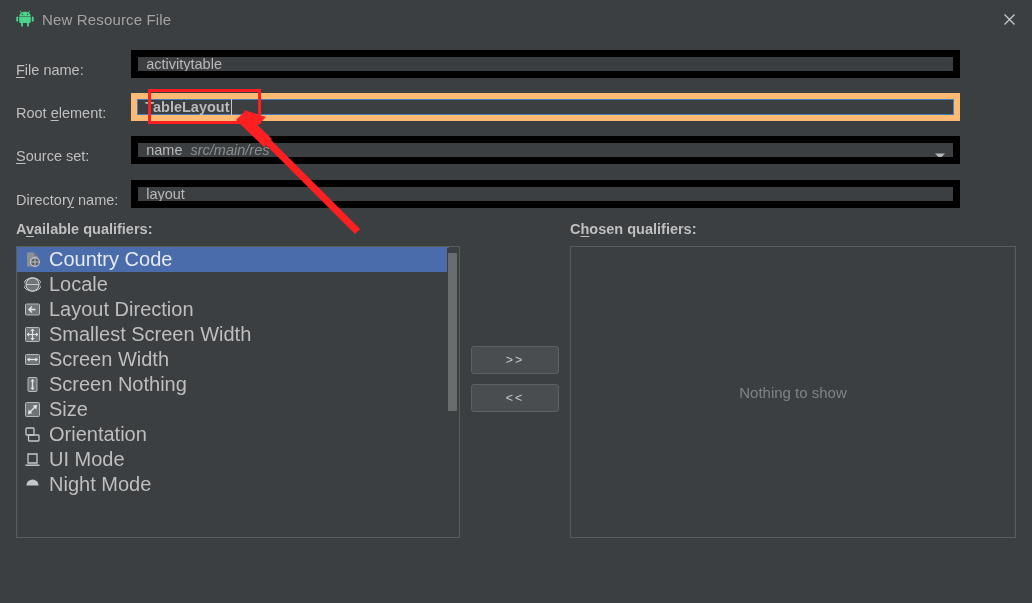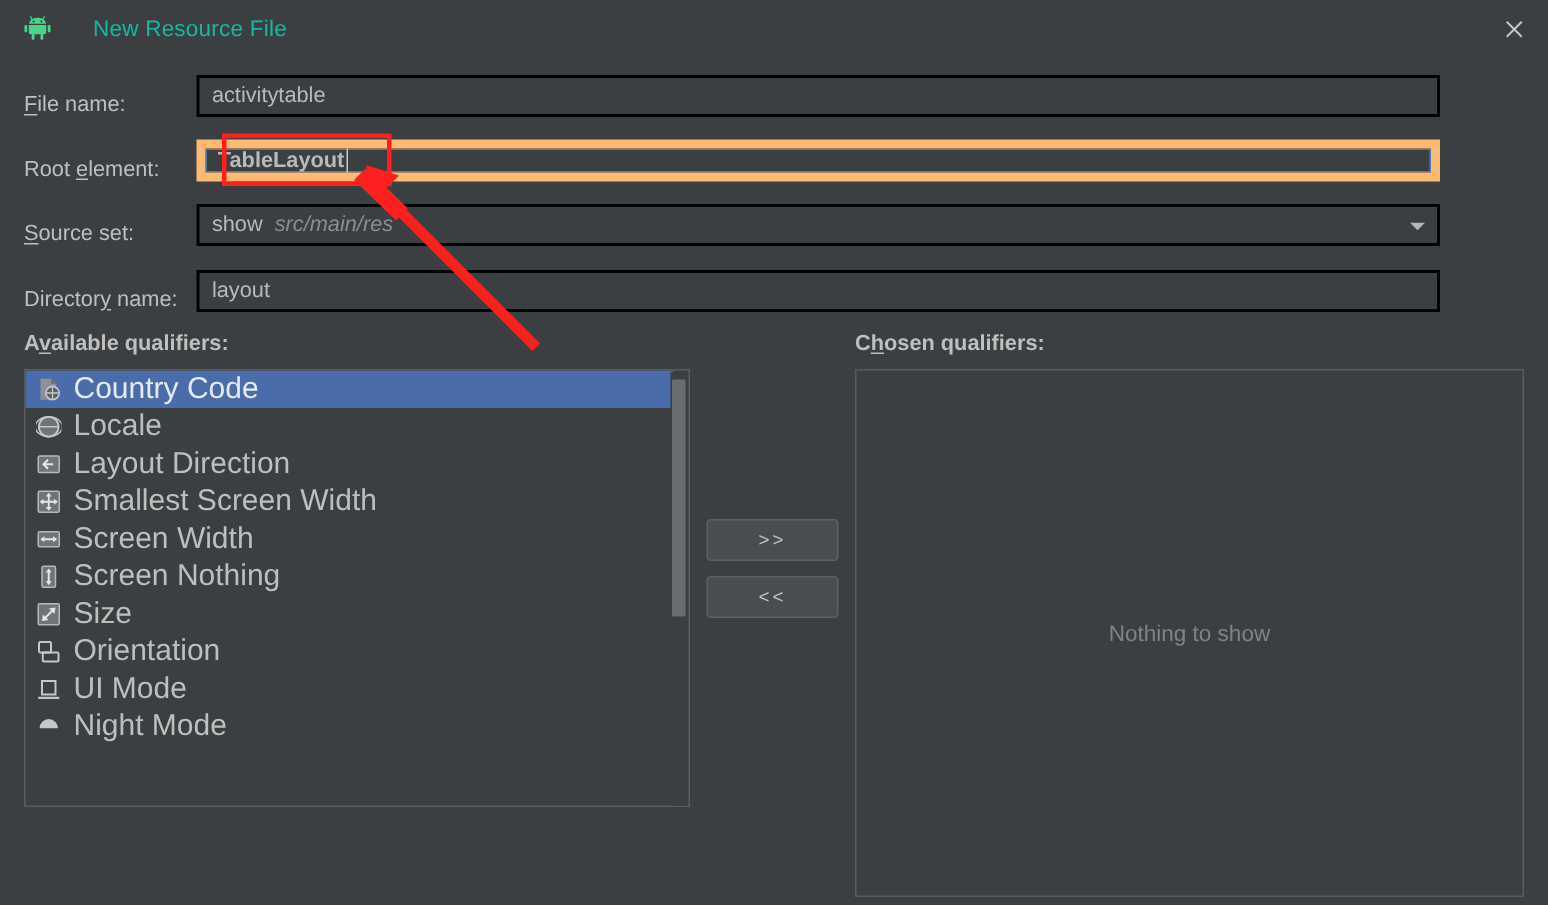--- a/index.html
+++ b/index.html
@@ -28,23 +28,23 @@
     background: #3c3f41;
     display: flex;
     align-items: center;
   }
   .title-icon {
     margin-left: 14px;
     width: 22px; height: 22px;
     display: flex; align-items: center; justify-content: center;
   }
   .title-text {
-    margin-left: 26px;
+    margin-left: 6px;
     font-size: 15px;
-    color: #14b8a6;
+    color: #a3a3a3;
     letter-spacing: 0.15px;
   }
   .close-btn {
     position: absolute;
     right: 0; top: 0;
     width: 46px; height: 38px;
     display: flex; align-items: center; justify-content: center;
     cursor: pointer;
   }
   .close-btn svg { display: block; }
@@ -64,21 +64,21 @@
     font-size: 14.5px;
     color: #bfbfbf;
     white-space: nowrap;
   }
   .row-label u { text-decoration: underline; text-underline-offset: 1.5px; }
 
   .field {
     position: relative;
     height: 28px;
     background: #3c3f41;
-    border: 2px solid #000000;
+    border: 7px solid #000000;
     display: flex;
     align-items: center;
     padding: 0 8px;
     font-size: 14.5px;
     color: #b9b9b9;
     overflow: hidden;
   }
   .field.focused {
     border: 6px solid #fdba74;
     box-shadow: 0 0 0 1px #4a7ebb inset;
@@ -179,21 +179,21 @@
     font-size: 12.5px;
     letter-spacing: 2px;
     display: flex; align-items: center; justify-content: center;
     cursor: pointer;
   }
 
   
   #chosen-panel {
     position: absolute;
     left: 570px; top: 246px;
-    width: 446px; height: 352px;
+    width: 446px; height: 292px;
     border: 1px solid #5a5c5c;
     background: #3c3f41;
     display: flex;
     align-items: center;
     justify-content: center;
   }
   #chosen-empty {
     font-size: 15px;
     color: #808385;
   }
@@ -260,21 +260,21 @@
     <div class="row-label">Root <u>e</u>lement:</div>
     <div class="field focused" style="width:862px">
       <span class="val">TableLayout</span>
         <span class="caret"></span>
     </div>
   </div>
 
   <div class="form-row" style="top:136px">
     <div class="row-label"><u>S</u>ource set:</div>
     <div class="field" style="width:862px">
-      <span class="val">show</span>
+      <span class="val">name</span>
       <span class="hint">src/main/res</span>
       <span class="combo-arrow">
         <svg width="12" height="8" viewBox="0 0 12 8">
           <path d="M1 1.5 L6 6.5 L11 1.5 Z" fill="#b7b7b7"></path>
         </svg>
       </span>
     </div>
   </div>
 
   <div class="form-row" style="top:180px">

